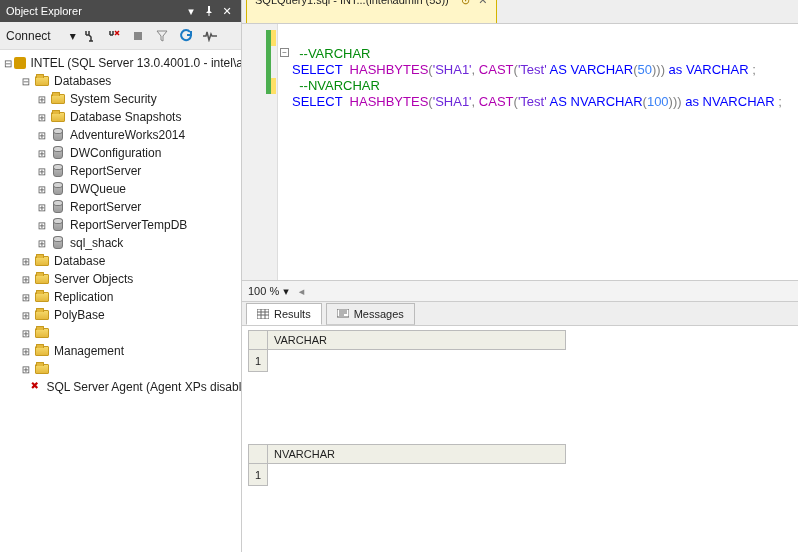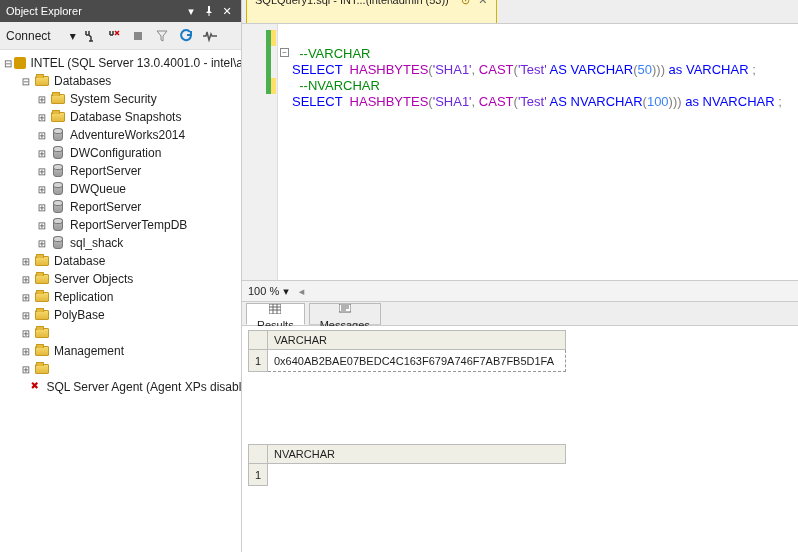--- a/index.html
+++ b/index.html
@@ -37,21 +37,21 @@
   .outline-toggle { position:absolute; left: 38px; top: 24px; width:9px; height:9px; border:1px solid #888; background:#fff; font-size:8px; line-height:7px; text-align:center; color:#555; }
   .code { position: absolute; left: 50px; right: 0; top: 6px; line-height: 16px; white-space: pre; }
   .c-gr { color:#038c0c; }
   .c-bl { color:#0000ff; }
   .c-mg { color:#b000b0; }
   .c-rd { color:#6d28d9; }
   .c-gy { color:#808080; }
   .c-num { color:#3b82f6; }
   .zoom-row { height: 22px; border-top: 1px solid #ccc; border-bottom: 1px solid #ccc; display: flex; align-items: center; padding: 4px 6px; background: #f3f3f3; font-size: 11px; gap: 4px; }
   .result-tabs { height: 24px; background: #eee; display: flex; align-items: flex-end; padding-left: 4px; border-bottom: 1px solid #ccc; gap: 4px; }
-  .rtab { height: 22px; padding: 0 10px; display: flex; align-items: center; gap: 5px; font-size: 11px; background: #fff; border: 1px solid #bbb; border-bottom: 1px solid #fff; flex-direction: column; }
+  .rtab { height: 22px; padding: 0 10px; display: flex; align-items: center; gap: 5px; font-size: 11px; background: #fff; border: 1px solid #bbb; border-bottom: 1px solid #fff; }
   .rtab.inactive { background: #eee; border-bottom: 1px solid #ccc; }
   .rtab .ric { width: 12px; height: 10px; }
   .rgrid-wrap { flex: 1; background: #fff; overflow: hidden; }
   .rgrid { margin: 4px 6px 18px 6px; }
   .rgrid .hdr { display: flex; }
   .rgrid .hdr .cell { background: #efefe6; border: 1px solid #bbb; height: 20px; display: flex; align-items: center; padding: 0 6px; font-size: 11px; }
   .rgrid .hdr .rownum { width: 20px; }
   .rgrid .hdr .val { flex: 0 0 298px; border-left: none; }
   .rgrid .row { display: flex; }
   .rgrid .row .cell { border: 1px solid #bbb; border-top: none; height: 22px; display: flex; align-items: center; padding: 0 6px; font-size: 11px; }
@@ -296,21 +296,20 @@
   </div>
 
   <div class="rgrid-wrap">
     <div class="rgrid">
       <div class="hdr">
         <div class="cell rownum"></div>
         <div class="cell val">VARCHAR</div>
       </div>
       <div class="row">
         <div class="cell rownum">1</div>
-        <div class="cell val" style="border:1px dashed #999;border-top:none;border-left:none">0x640AB2BAE07BEDC4C163F679A746F7AB7FB5D1FA</div>
       </div>
     </div>
     <div style="height:50px"></div>
     <div class="rgrid">
       <div class="hdr">
         <div class="cell rownum"></div>
         <div class="cell val">NVARCHAR</div>
       </div>
       <div class="row">
         <div class="cell rownum">1</div>

